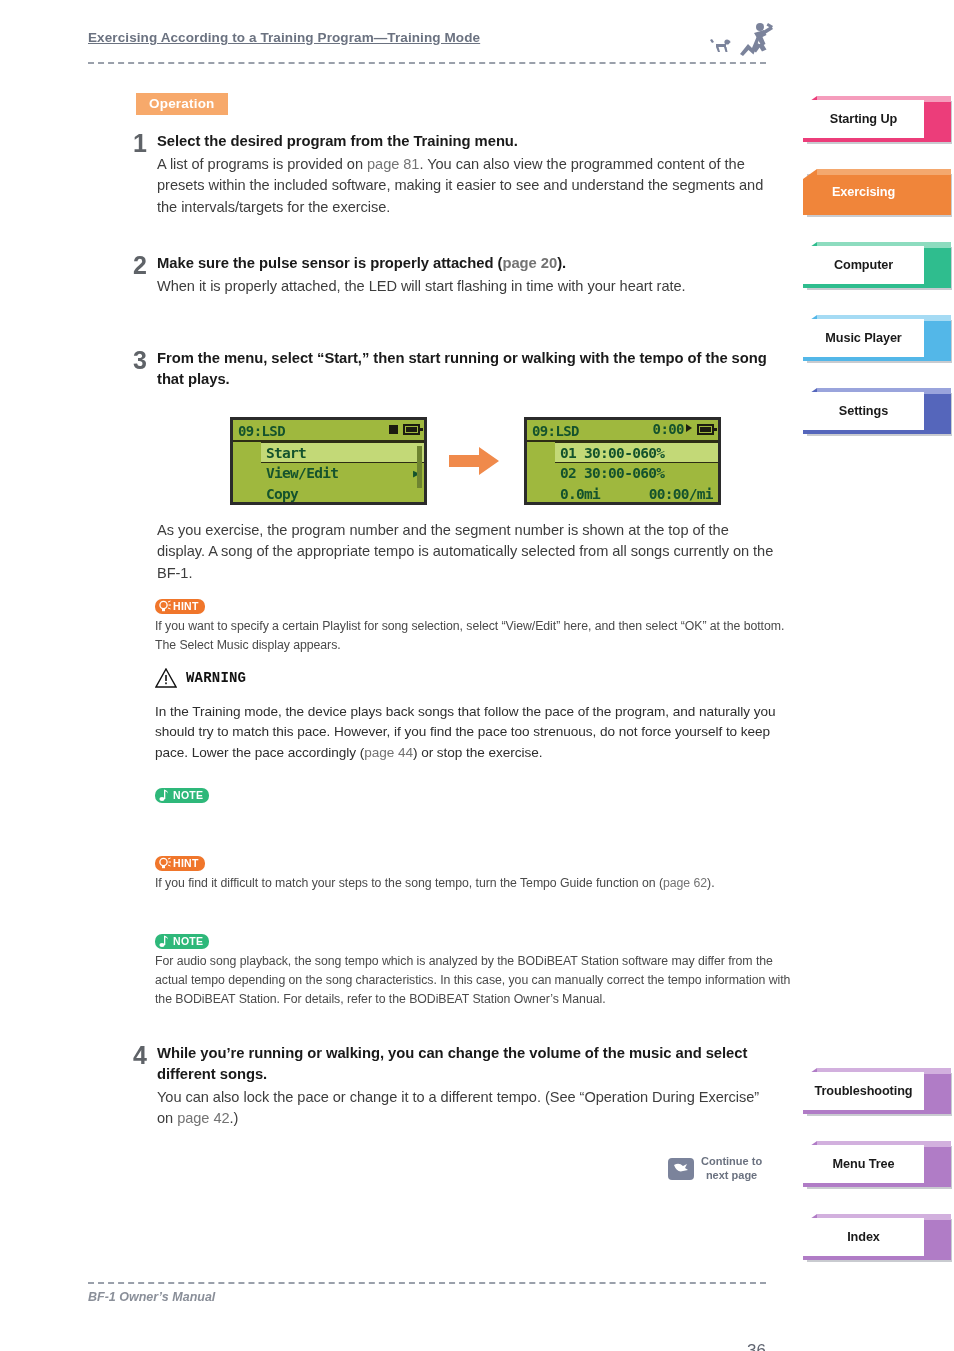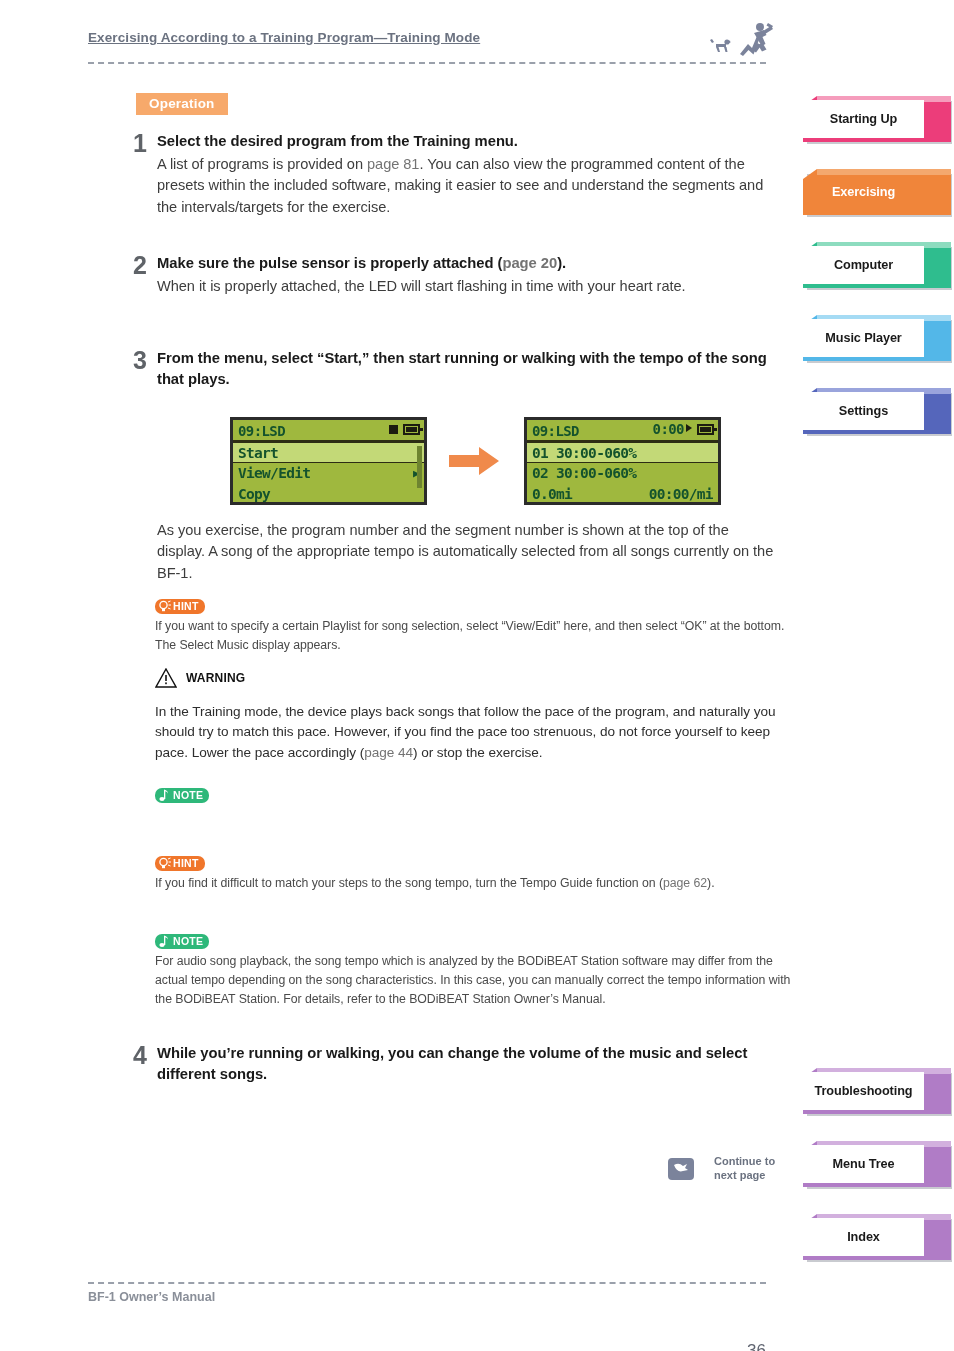--- a/index.html
+++ b/index.html
@@ -99,21 +99,21 @@
     background: #9fb83e;
   }
   .lcd-batt::before {
     content: ""; position: absolute; left: 1px; top: 1px;
     width: 11px; height: 5px; background: #1c1c10;
   }
   .lcd-batt::after {
     content: ""; position: absolute; right: -5px; top: 2px;
     width: 3px; height: 3px; background: #1c1c10;
   }
-  .lcd-rows { padding: 0; }
+  .lcd-rows { padding: 0; margin-left: 28px; }
   .lcd-row {
     font-size: 14.5px; font-weight: bold; letter-spacing: -0.7px;
     padding: 0 5px; height: 21px; line-height: 21px;
     white-space: nowrap;
   }
   .lcd-row.sel {
     background: #c3d977;
     border-top: 1px solid #2d2d14;
     border-bottom: 1px solid #2d2d14;
   }
@@ -150,46 +150,47 @@
   }
   .small-text {
     font-size: 12.3px; color: #4a4a4a; line-height: 1.55;
     margin-top: 3px; letter-spacing: -0.05px;
   }
 
   
   .warning-block { position: absolute; left: 155px; top: 668px; width: 640px; }
   .warning-head {
     display: flex; align-items: center; gap: 9px;
-    font-size: 12px; font-weight: bold; color: #111111;
+    font-size: 14px; font-weight: bold; color: #111111;
     letter-spacing: .2px;
+    font-family: Liberation Mono, monospace;
   }
   .warning-text {
     font-size: 13.6px; color: #2e2e2e; line-height: 1.5; margin-top: 14px;
     letter-spacing: -0.05px;
   }
 
   
   .continue {
     position: absolute; left: 668px; top: 1155px;
-    display: flex; align-items: center; gap: 20px;
+    display: flex; align-items: center; gap: 7px; text-align: center;
   }
   .continue-icon {
     width: 26px; height: 22px; border-radius: 4px;
     background: #7b839b;
     display: flex; align-items: center; justify-content: center;
   }
   .continue-label {
     font-size: 11px; font-weight: bold; color: #6b7280; line-height: 1.25;
   }
 
   
   .footer-left {
     position: absolute; left: 88px; top: 1290px;
-    font-size: 12.5px; font-weight: bold; color: #8a8f99;
+    font-size: 12.5px; font-weight: bold; color: #8a8f99; font-style: italic;
   }
   .footer-page {
     position: absolute; left: 700px; top: 1341px; width: 66px;
     text-align: right;
     font-size: 17px; color: #5f6470;
   }
 
   
   .tab {
     position: absolute; left: 803px;
@@ -383,20 +384,21 @@
     </svg>
     <span>NOTE</span>
   </span>
   <div class="small-text">For audio song playback, the song tempo which is analyzed by the BODiBEAT Station software may differ from the actual tempo depending on the song characteristics. In this case, you can manually correct the tempo information with the BODiBEAT Station. For details, refer to the BODiBEAT Station Owner’s Manual.</div>
 </div>
 
 <div class="step" style="top:1043px;">
   <div class="step-num">4</div>
   <div class="step-body">
     <div class="step-title">While you’re running or walking, you can change the volume of the music and select different songs.</div>
+    <div class="step-text"><span>You can also lock the pace or change it to a different tempo. (See “Operation During Exercise” on </span><span class="xref">page 42</span><span>.)</span></div>
   </div>
 </div>
 
 <div class="continue">
   <div class="continue-icon">
     <svg width="18" height="14" viewBox="0 0 18 14">
       <path d="M2 3 q5 -3 9 1 l4 -2 l-2 4 l3 2 l-5 1 q-6 2 -9 -6z" fill="#ffffff"></path>
     </svg>
   </div>
   <div class="continue-label">

